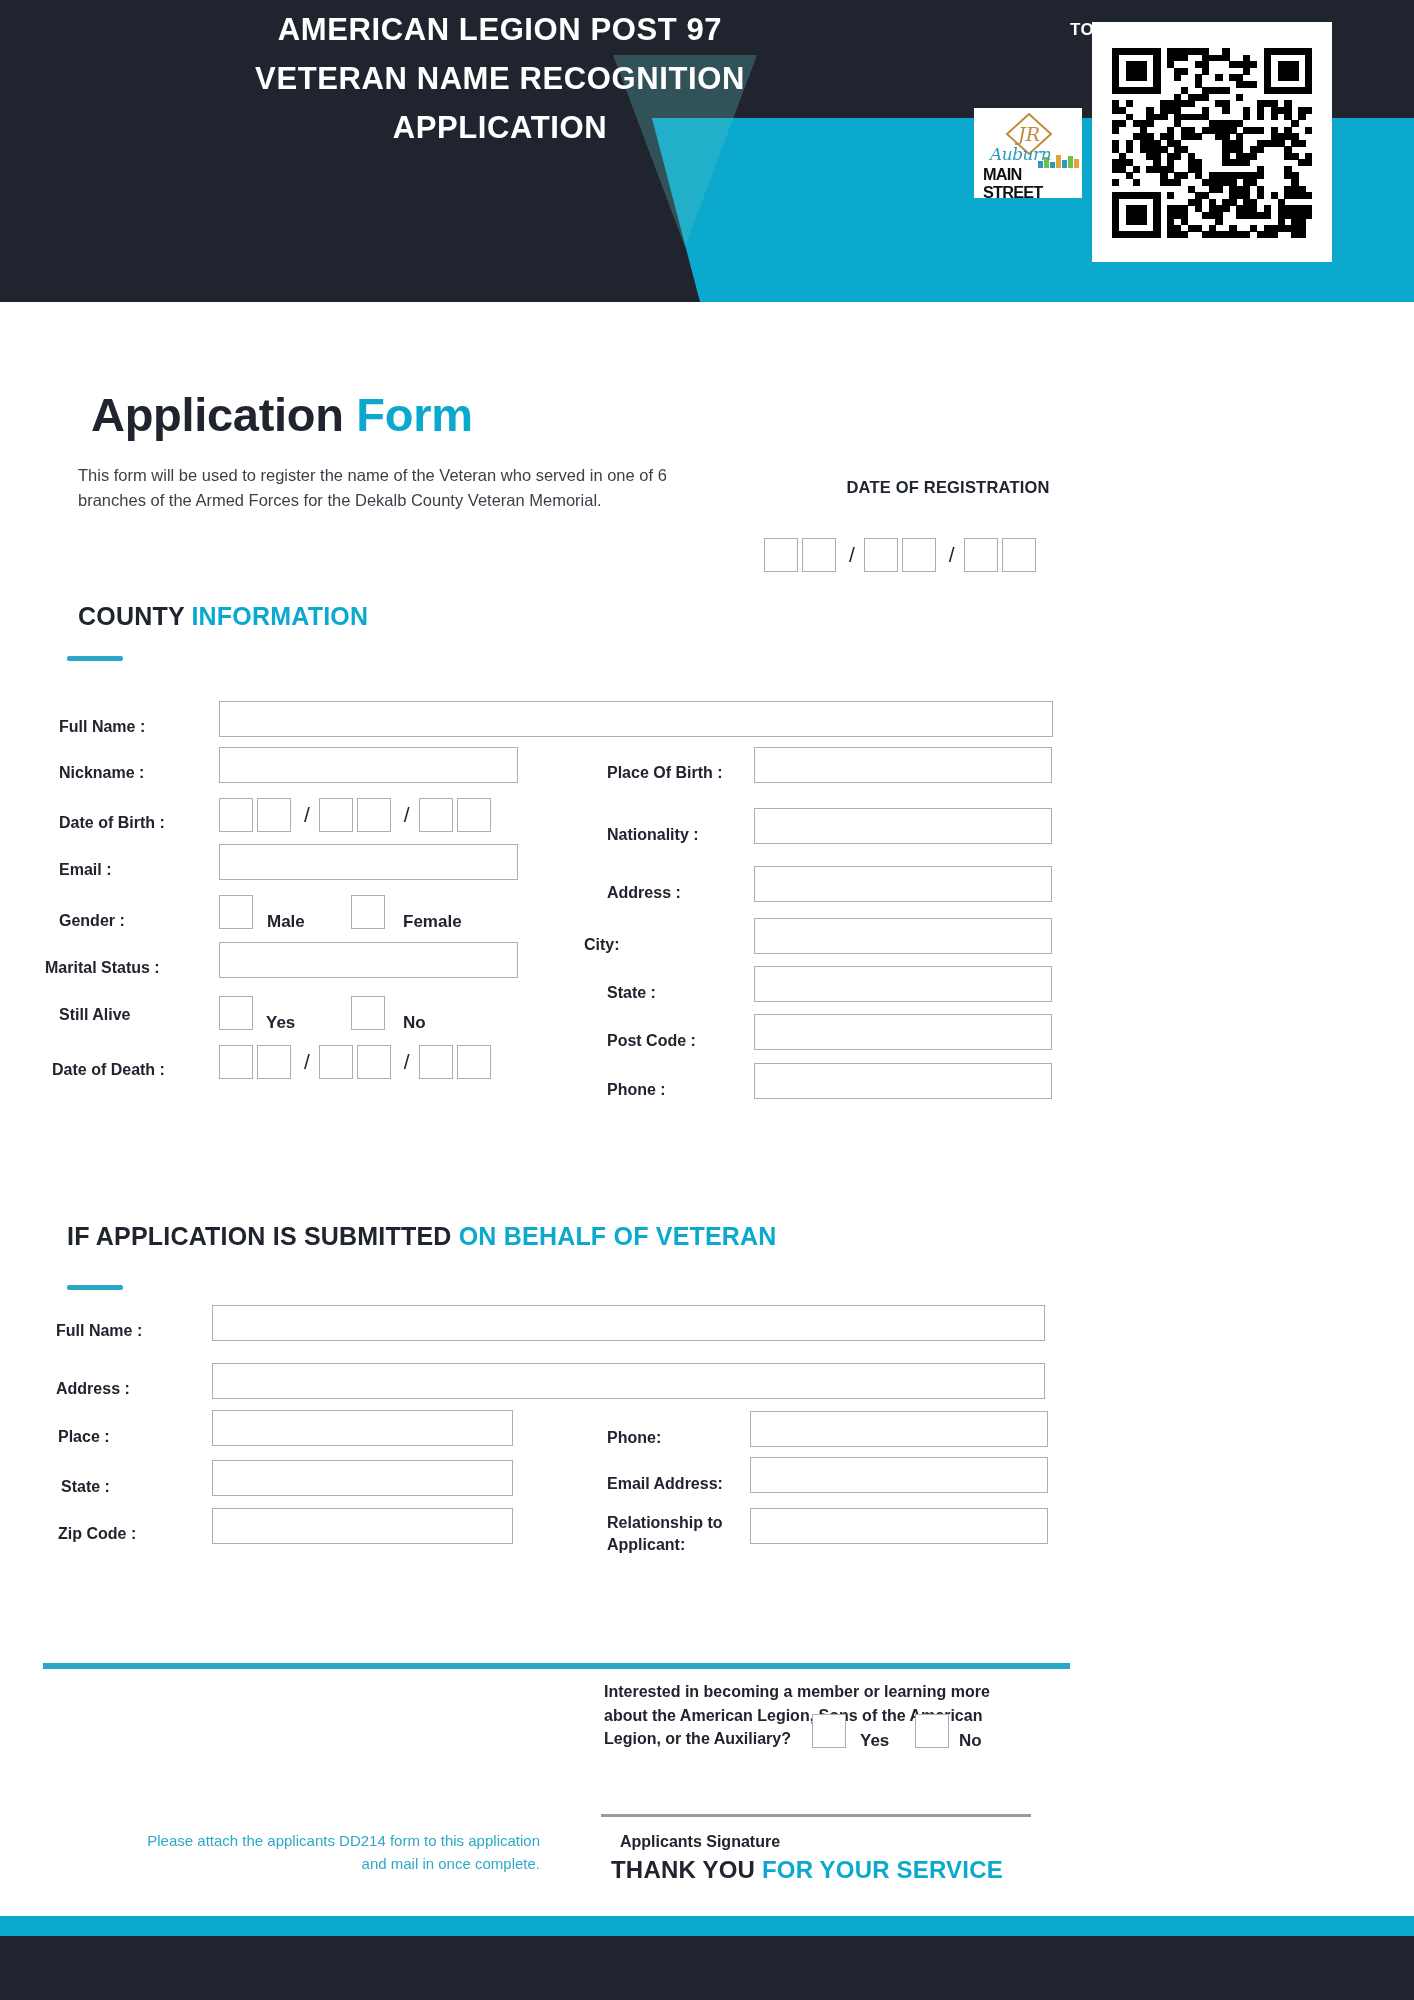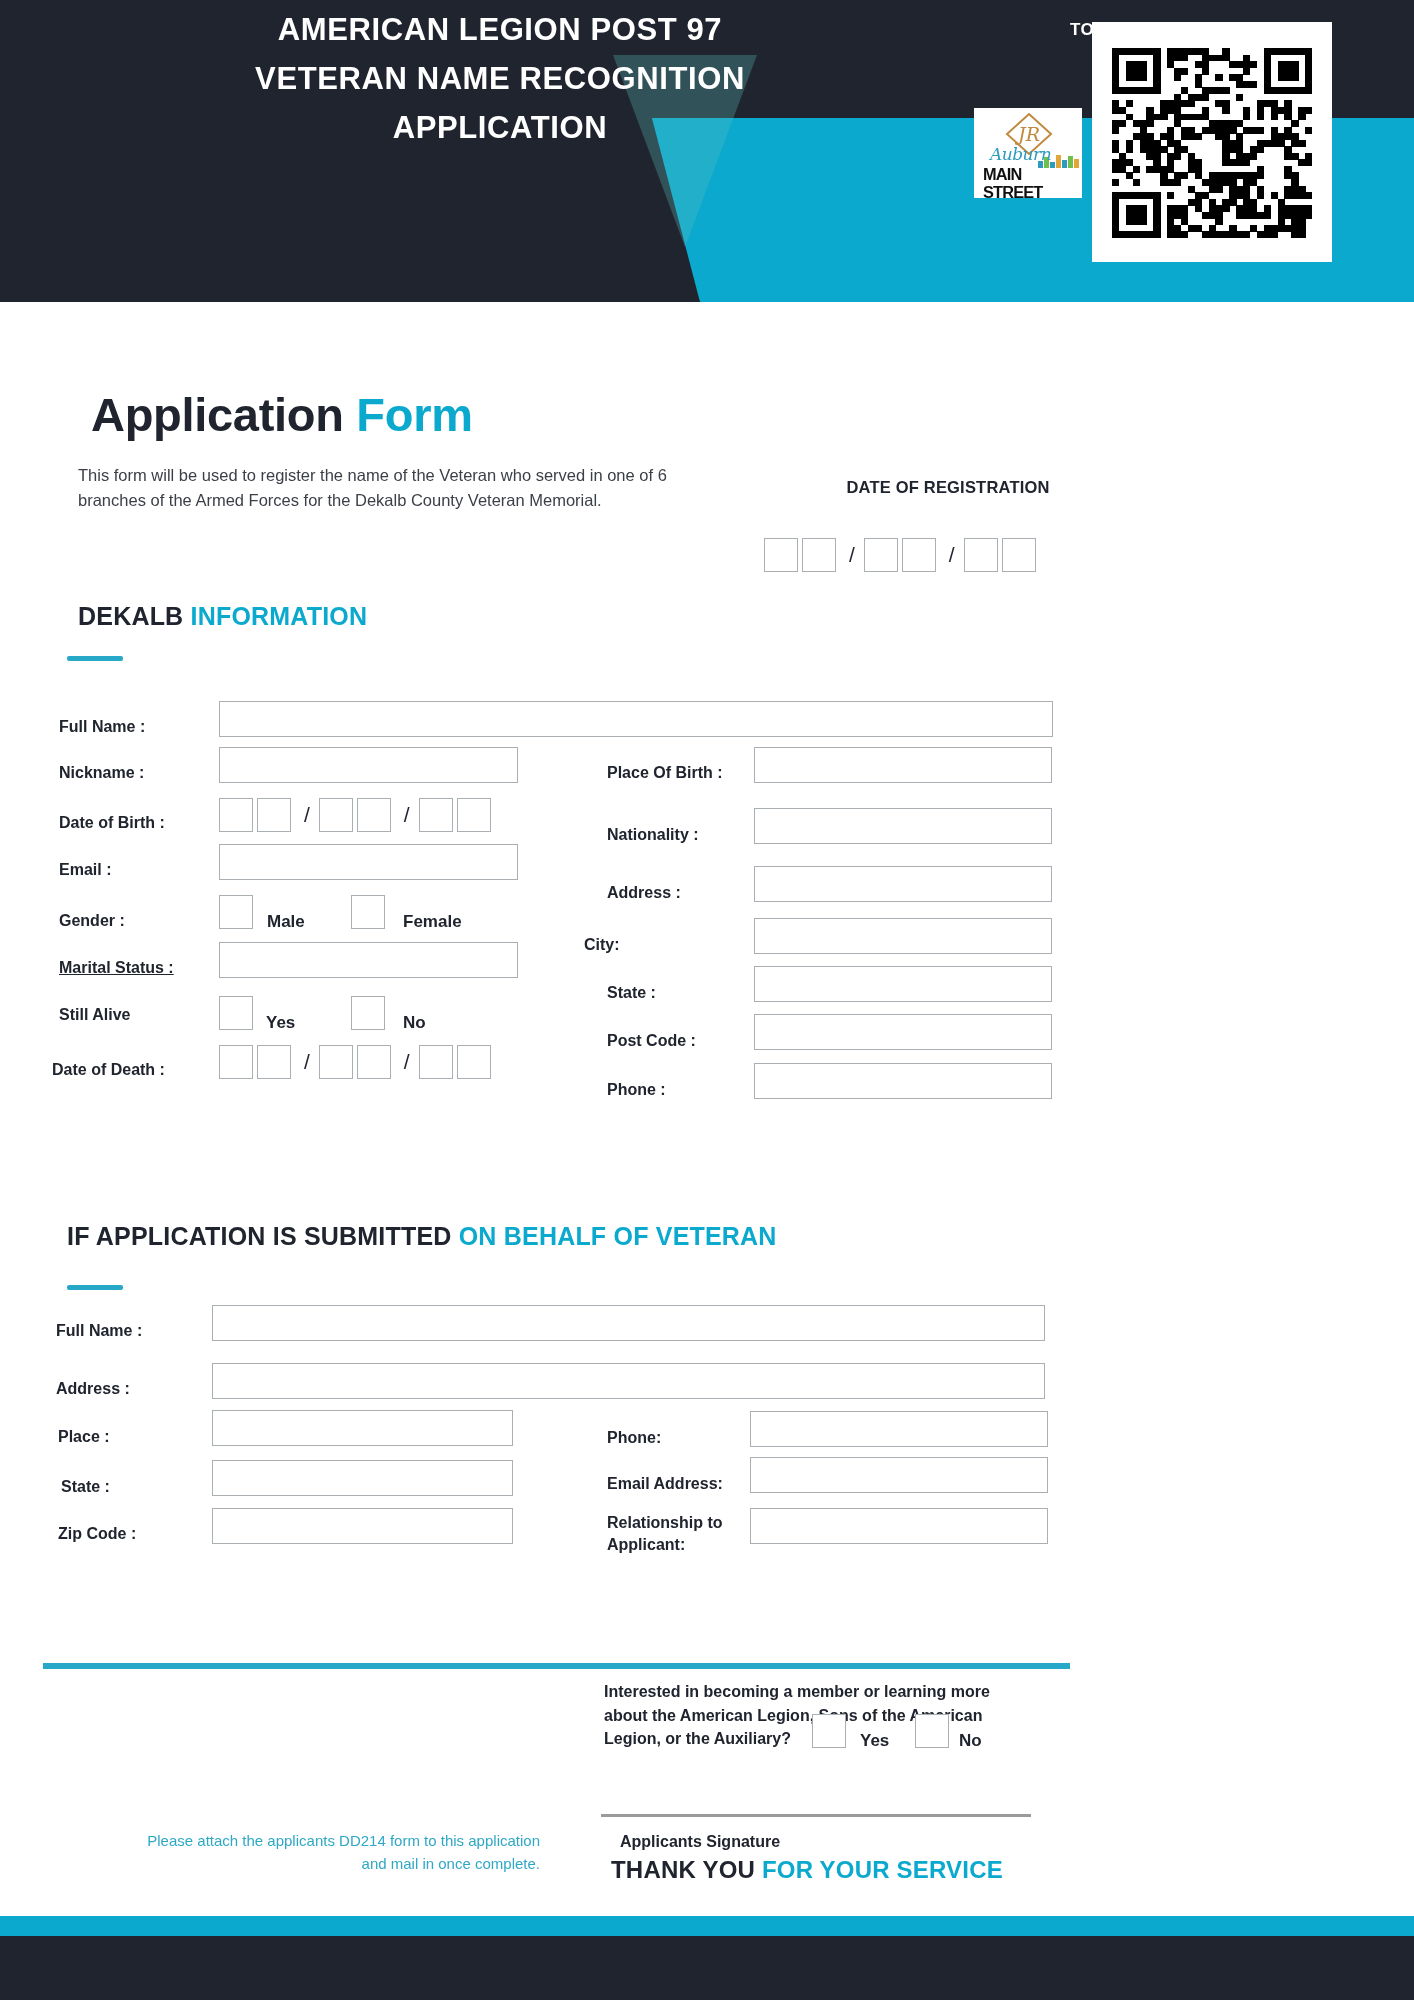--- a/index.html
+++ b/index.html
@@ -760,21 +760,21 @@
     <div class="dbox"></div>
     <span class="dslash">/</span>
     <div class="dbox"></div>
     <div class="dbox"></div>
     <span class="dslash">/</span>
     <div class="dbox"></div>
     <div class="dbox"></div>
   </div>
 
   <div class="sec-head" style="left:78px; top:602px;">
-    <span>DEKALB</span>
+    <span>COUNTY</span>
     <span class="accent">INFORMATION</span>
   </div>
   <div class="sec-rule" style="left:67px; top:656px;"></div>
 
   <div class="lbl" style="left:59px; top:718px;">Full Name :</div>
   <div class="fbox" style="left:219px; top:701px; width:834px; height:36px;"></div>
 
   <div class="lbl" style="left:59px; top:764px;">Nickname :</div>
   <div class="fbox" style="left:219px; top:747px; width:299px; height:36px;"></div>
 
@@ -792,21 +792,21 @@
 
   <div class="lbl" style="left:59px; top:861px;">Email :</div>
   <div class="fbox" style="left:219px; top:844px; width:299px; height:36px;"></div>
 
   <div class="lbl" style="left:59px; top:912px;">Gender :</div>
   <div class="cbox" style="left:219px; top:895px;"></div>
   <div class="ctext" style="left:267px; top:912px;">Male</div>
   <div class="cbox" style="left:351px; top:895px;"></div>
   <div class="ctext" style="left:403px; top:912px;">Female</div>
 
-  <div class="lbl" style="left:59px; top:959px;text-decoration:underline;">Marital Status :</div>
+  <div class="lbl" style="left:45px; top:959px;">Marital Status :</div>
   <div class="fbox" style="left:219px; top:942px; width:299px; height:36px;"></div>
 
   <div class="lbl" style="left:59px; top:1006px;">Still Alive</div>
   <div class="cbox" style="left:219px; top:996px;"></div>
   <div class="ctext" style="left:266px; top:1013px;">Yes</div>
   <div class="cbox" style="left:351px; top:996px;"></div>
   <div class="ctext" style="left:403px; top:1013px;">No</div>
 
   <div class="lbl" style="left:52px; top:1061px;">Date of Death :</div>
   <div class="date-row" style="left:219px; top:1045px;">

